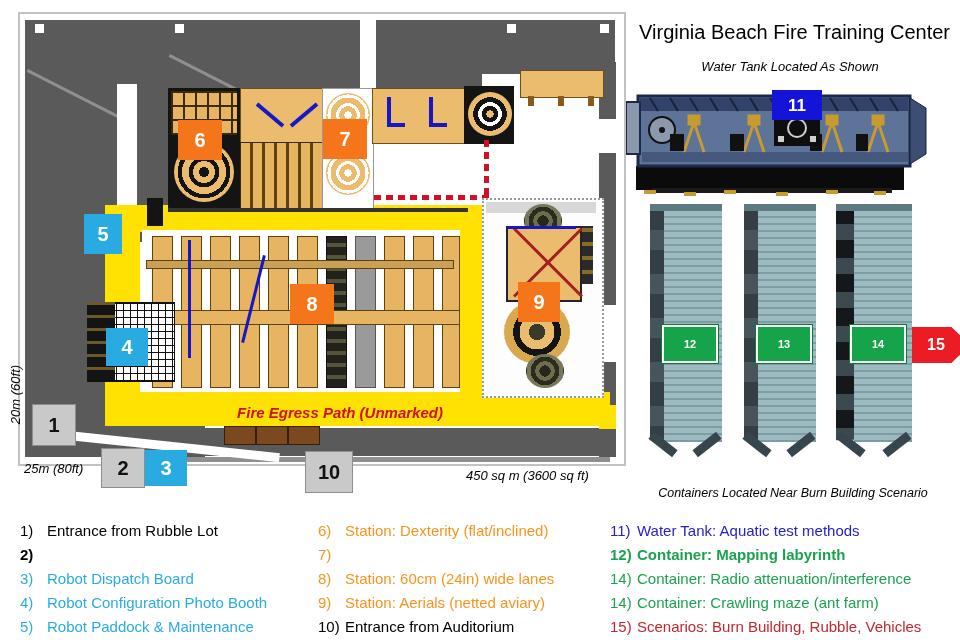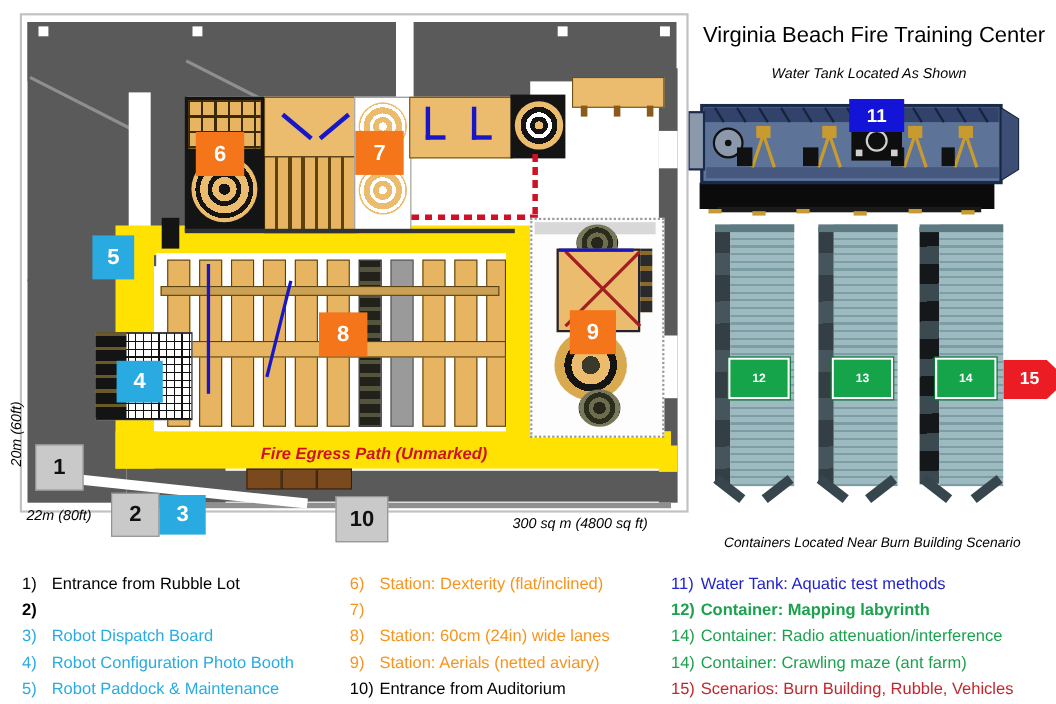--- a/index.html
+++ b/index.html
@@ -193,22 +193,22 @@
     </div>
   <div class="abs marker m-orange" style="left:498px;top:268px;width:42px;height:40px;">
       <span>9</span>
     </div>
   <div class="abs marker m-gray" style="left:285px;top:437px;width:46px;height:40px;">
       <span>10</span>
     </div>
 </div>
 
 <div class="abs dim" style="left:-28px;top:387px;width:86px;text-align:center;transform:rotate(-90deg);">20m (60ft)</div>
-<div class="abs dim" style="left:24px;top:461px;">22m (80ft)</div>
-<div class="abs dim" style="left:466px;top:468px;">300 sq m (4800 sq ft)</div>
+<div class="abs dim" style="left:24px;top:461px;">25m (80ft)</div>
+<div class="abs dim" style="left:466px;top:468px;">450 sq m (3600 sq ft)</div>
 
 <div class="abs title" style="left:630px;top:21px;width:320px;">Virginia Beach Fire Training Center</div>
 <div class="abs caption" style="left:630px;top:59px;width:320px;">Water Tank Located As Shown</div>
 
 <div class="abs" style="left:626px;top:86px;width:302px;height:116px;">
   <svg width="302" height="116" viewBox="0 0 302 116">
     <rect x="10" y="80" width="268" height="24" fill="#0b0b0b"></rect>
     <rect x="26" y="102" width="240" height="5" fill="#1a1a1a"></rect>
     <rect x="12" y="10" width="272" height="70" fill="#5d7397" stroke="#1b2a4a" stroke-width="3"></rect>
     <rect x="14" y="12" width="268" height="13" fill="#32436b"></rect>

